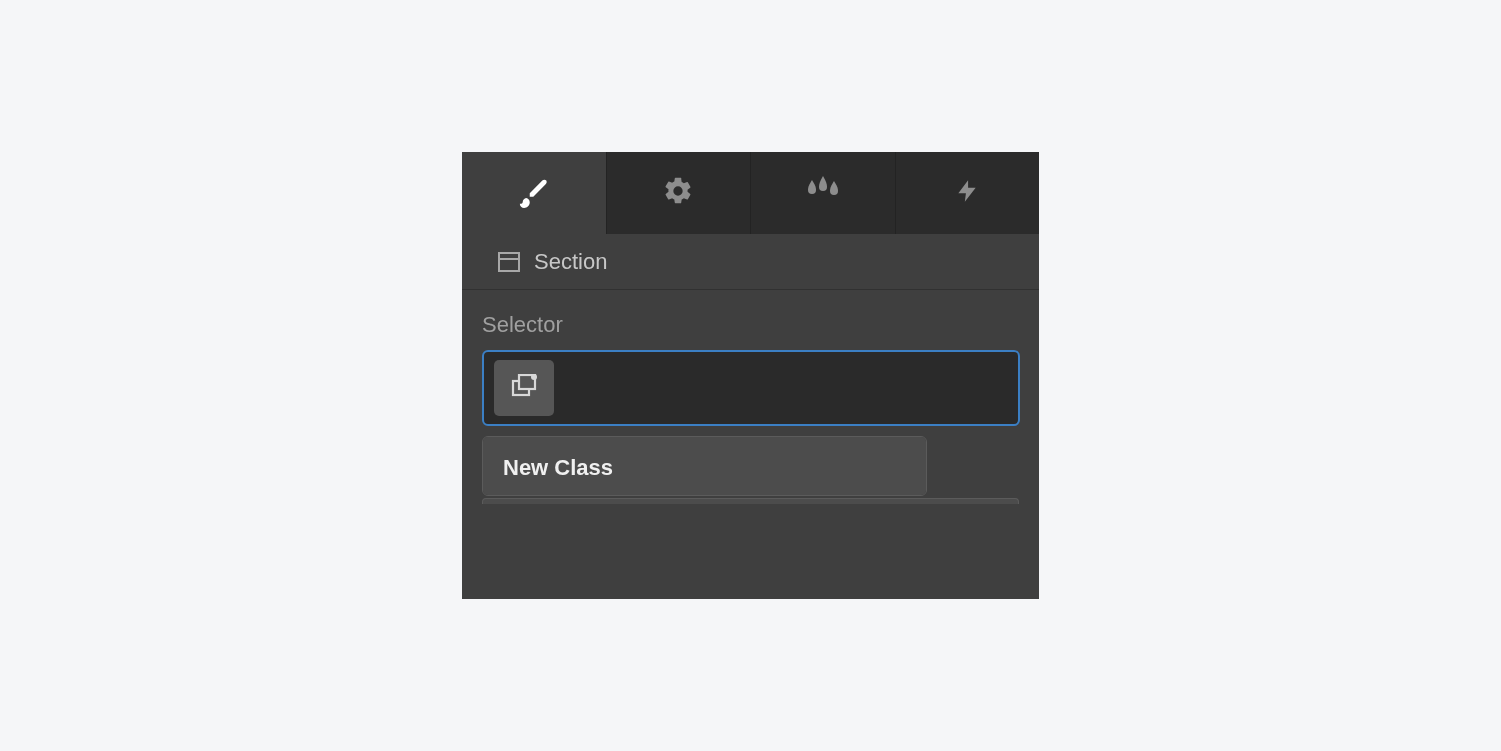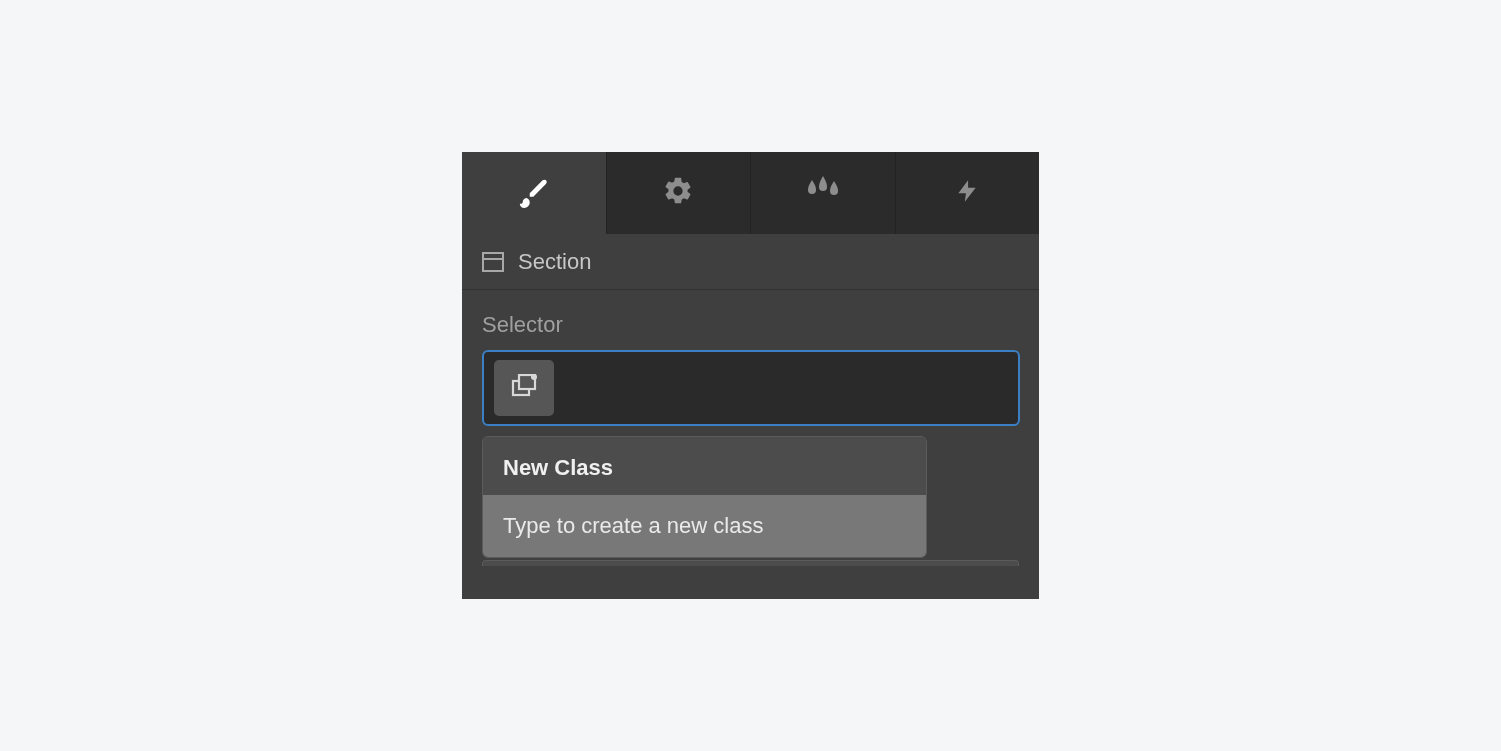--- a/index.html
+++ b/index.html
@@ -44,21 +44,21 @@
     .tab.active {
       background: #3f3f3f;
     }
     .tab svg { fill: #8d8d8d; }
     .tab.active svg { fill: #ffffff; }
     
     .element-row {
       display: flex;
       align-items: center;
       height: 56px;
-      padding: 0 20px;
+      padding: 0 36px;
       border-bottom: 1px solid #313131;
     }
     .section-icon-wrap {
       display: inline-flex;
       align-items: center;
       margin-right: 14px;
     }
     .element-label {
       color: #c7c7c7;
       font-size: 22px;
@@ -188,18 +188,17 @@
               <rect x="8" y="1" width="16" height="14" fill="#565656" stroke="#d8d8d8" stroke-width="2.2"></rect>
               <circle cx="23" cy="3" r="3" fill="#d8d8d8"></circle>
             </svg>
           </span>
         </div>
       </div>
     </div>
 
     <div class="dropdown">
       <div class="dropdown-header">New Class</div>
-      <div class="dropdown-row">Type to create a new class</div>
     </div>
     <div class="bottom-slit"></div>
 
   </div>
 </div>
 
 </body></html>

